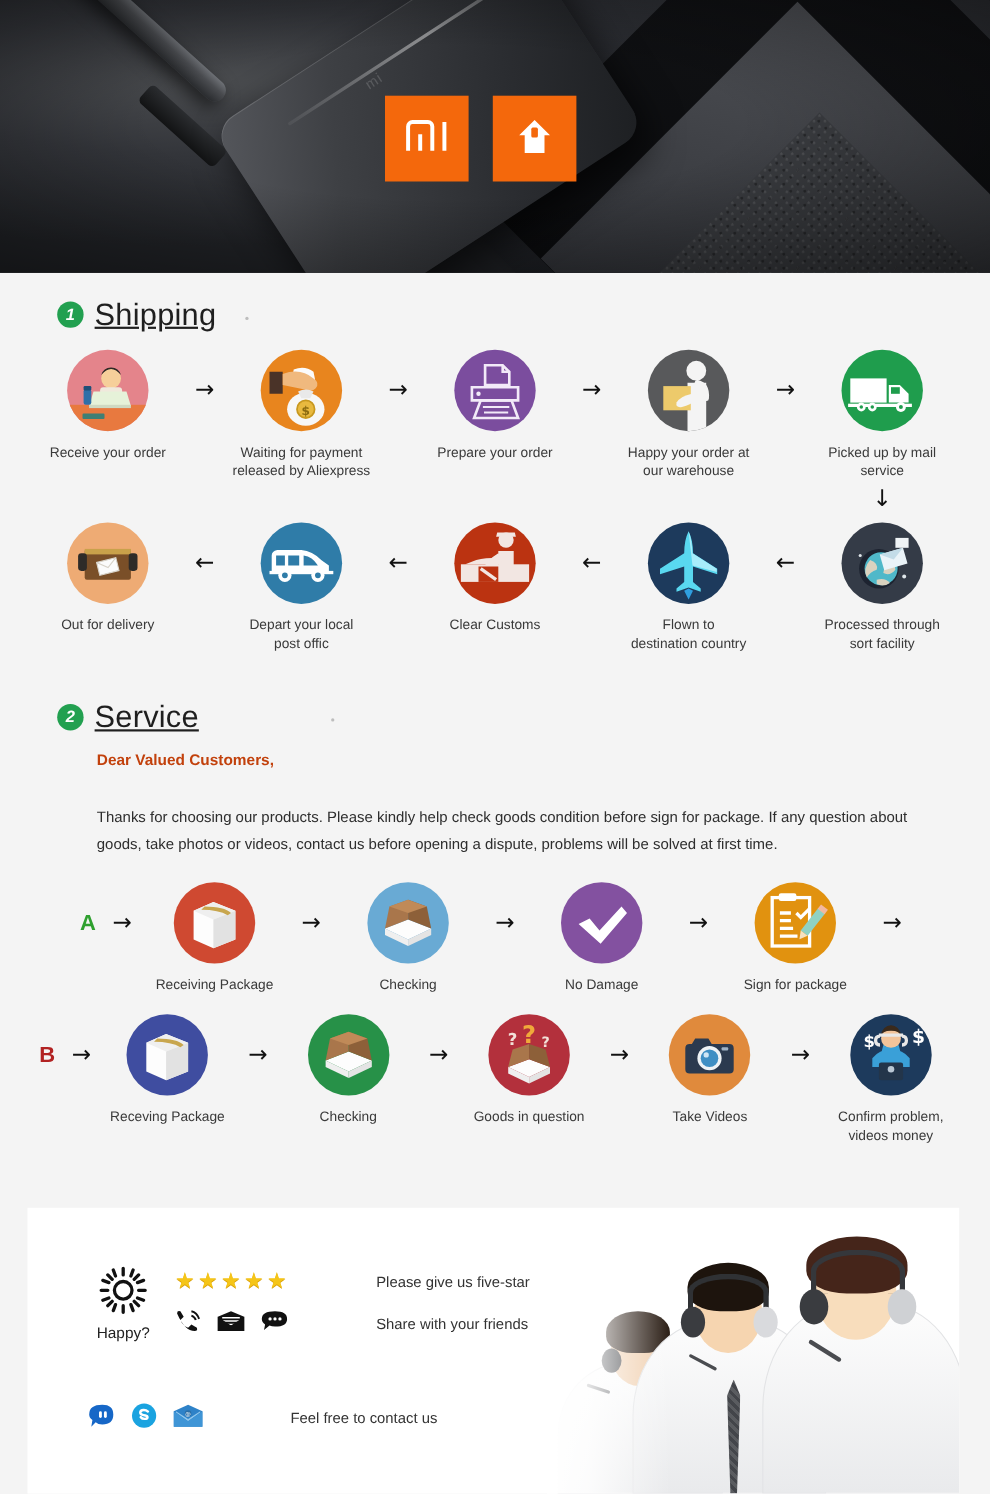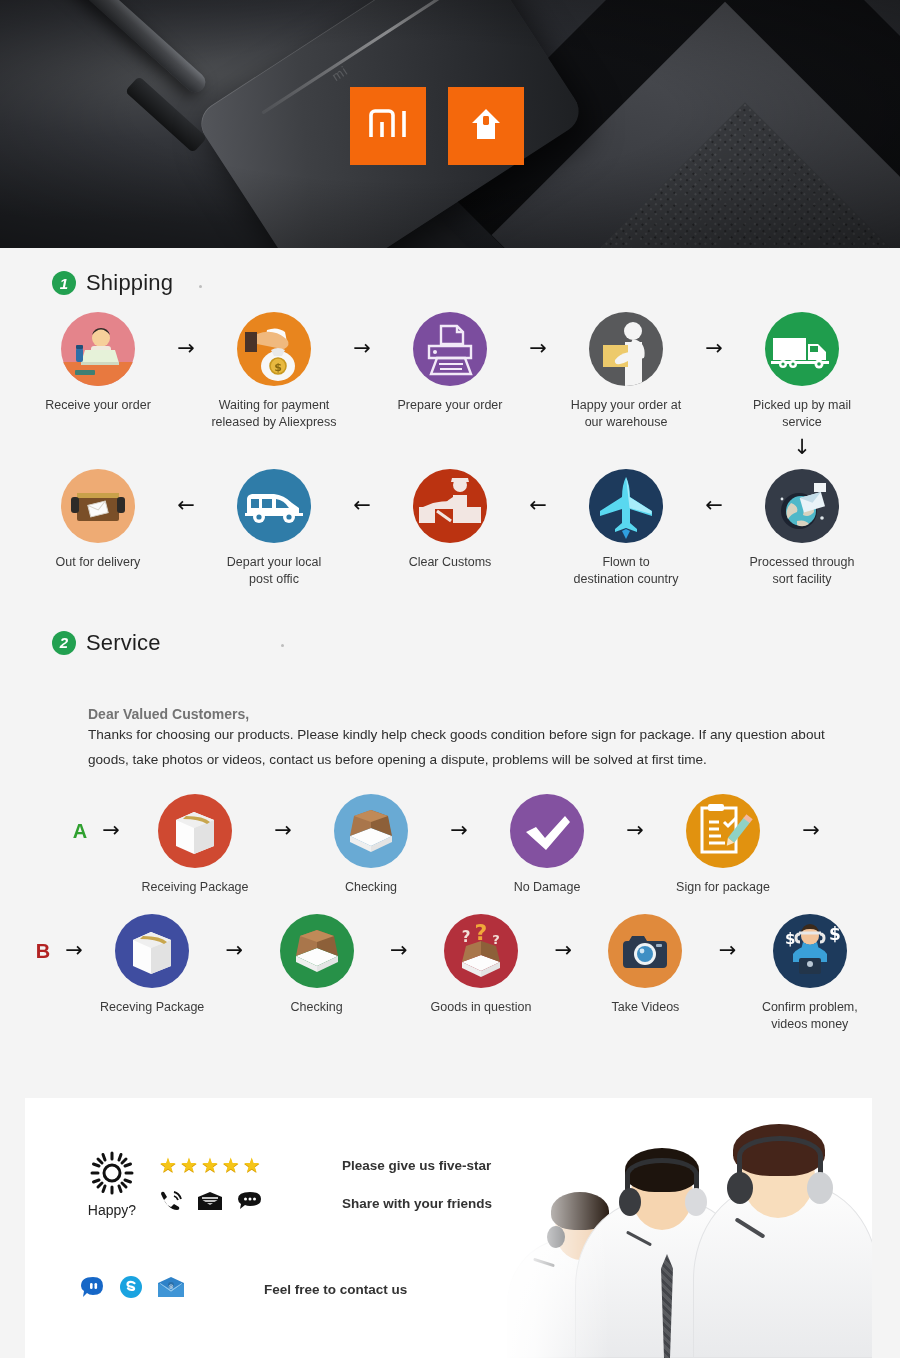--- a/index.html
+++ b/index.html
@@ -114,22 +114,23 @@
     padding-top: 22px; padding-left: 22px;
   }
   .badge-num {
     width: 24px; height: 24px; border-radius: 50%;
     background: #22a050; color: #fff;
     font-size: 15px; font-weight: 700; font-style: italic;
     display: flex; align-items: center; justify-content: center;
     line-height: 1;
   }
   .sec-title {
-    font-size: 22px; color: #1f1f1f; font-weight: 400;
+    font-size: 28px; color: #1f1f1f; font-weight: 400;
     letter-spacing: .2px;
+    text-decoration: underline;
   }
   .sec-dot {
     width: 3px; height: 3px; border-radius: 50%;
     background: #bdbdbd; margin-left: 16px; margin-top: 6px;
   }
 
   
   .flow {
     display: flex; align-items: flex-start; justify-content: center;
     margin-top: 16px;
@@ -158,40 +159,40 @@
     font-family: "DejaVu Sans", sans-serif;
     margin-top: 4px; height: 26px;
   }
   .letter-tag {
     font-size: 20px; font-weight: 700; width: 26px; text-align: center;
     margin-top: 26px; flex: none;
   }
 
   
   .svc-text { padding: 14px 22px 0 58px; max-width: 820px; }
-  .svc-greet { font-size: 14px; font-weight: 700; color: #737373; margin-top: 36px; }
-  .svc-body  { font-size: 13.6px; line-height: 1.85; color: #2e2e2e; margin-top: 0; }
+  .svc-greet { font-size: 14px; font-weight: 700; color: #c2410c; }
+  .svc-body  { font-size: 13.6px; line-height: 1.85; color: #2e2e2e; margin-top: 32px; }
 
   
   .fb-card {
     position: absolute; left: 25px; top: 1098px;
     width: 847px; height: 260px;
     background: #fff; overflow: hidden;
   }
   .fb-inner { position: relative; width: 100%; height: 100%; }
   .fb-left { position: absolute; left: 48px; top: 48px; }
   .fb-row { display: flex; align-items: center; }
   .mood {
     width: 78px; display: flex; flex-direction: column; align-items: center;
   }
   .mood-label { font-size: 14px; color: #222; margin-top: 2px; }
   .fb-lines { margin-left: 8px; }
   .fb-line { display: flex; align-items: center; height: 38px; }
   .fb-icons { display: flex; align-items: center; gap: 14px; width: 165px; }
-  .fb-caption { font-size: 13.5px; color: #333; margin-left: 18px; font-weight: bold; }
+  .fb-caption { font-size: 13.5px; color: #333; margin-left: 18px; }
   .star { font-size: 20px; color: #f5c518; line-height: 1;
           text-shadow: 0 1px 0 #d89d06; }
   .stars { display: flex; gap: 3px; width: 165px; }
 
   .fb-photo {
     position: absolute; right: 0; bottom: 0;
     width: 375px; height: 250px; overflow: hidden;
     background: #fff;
   }
   

